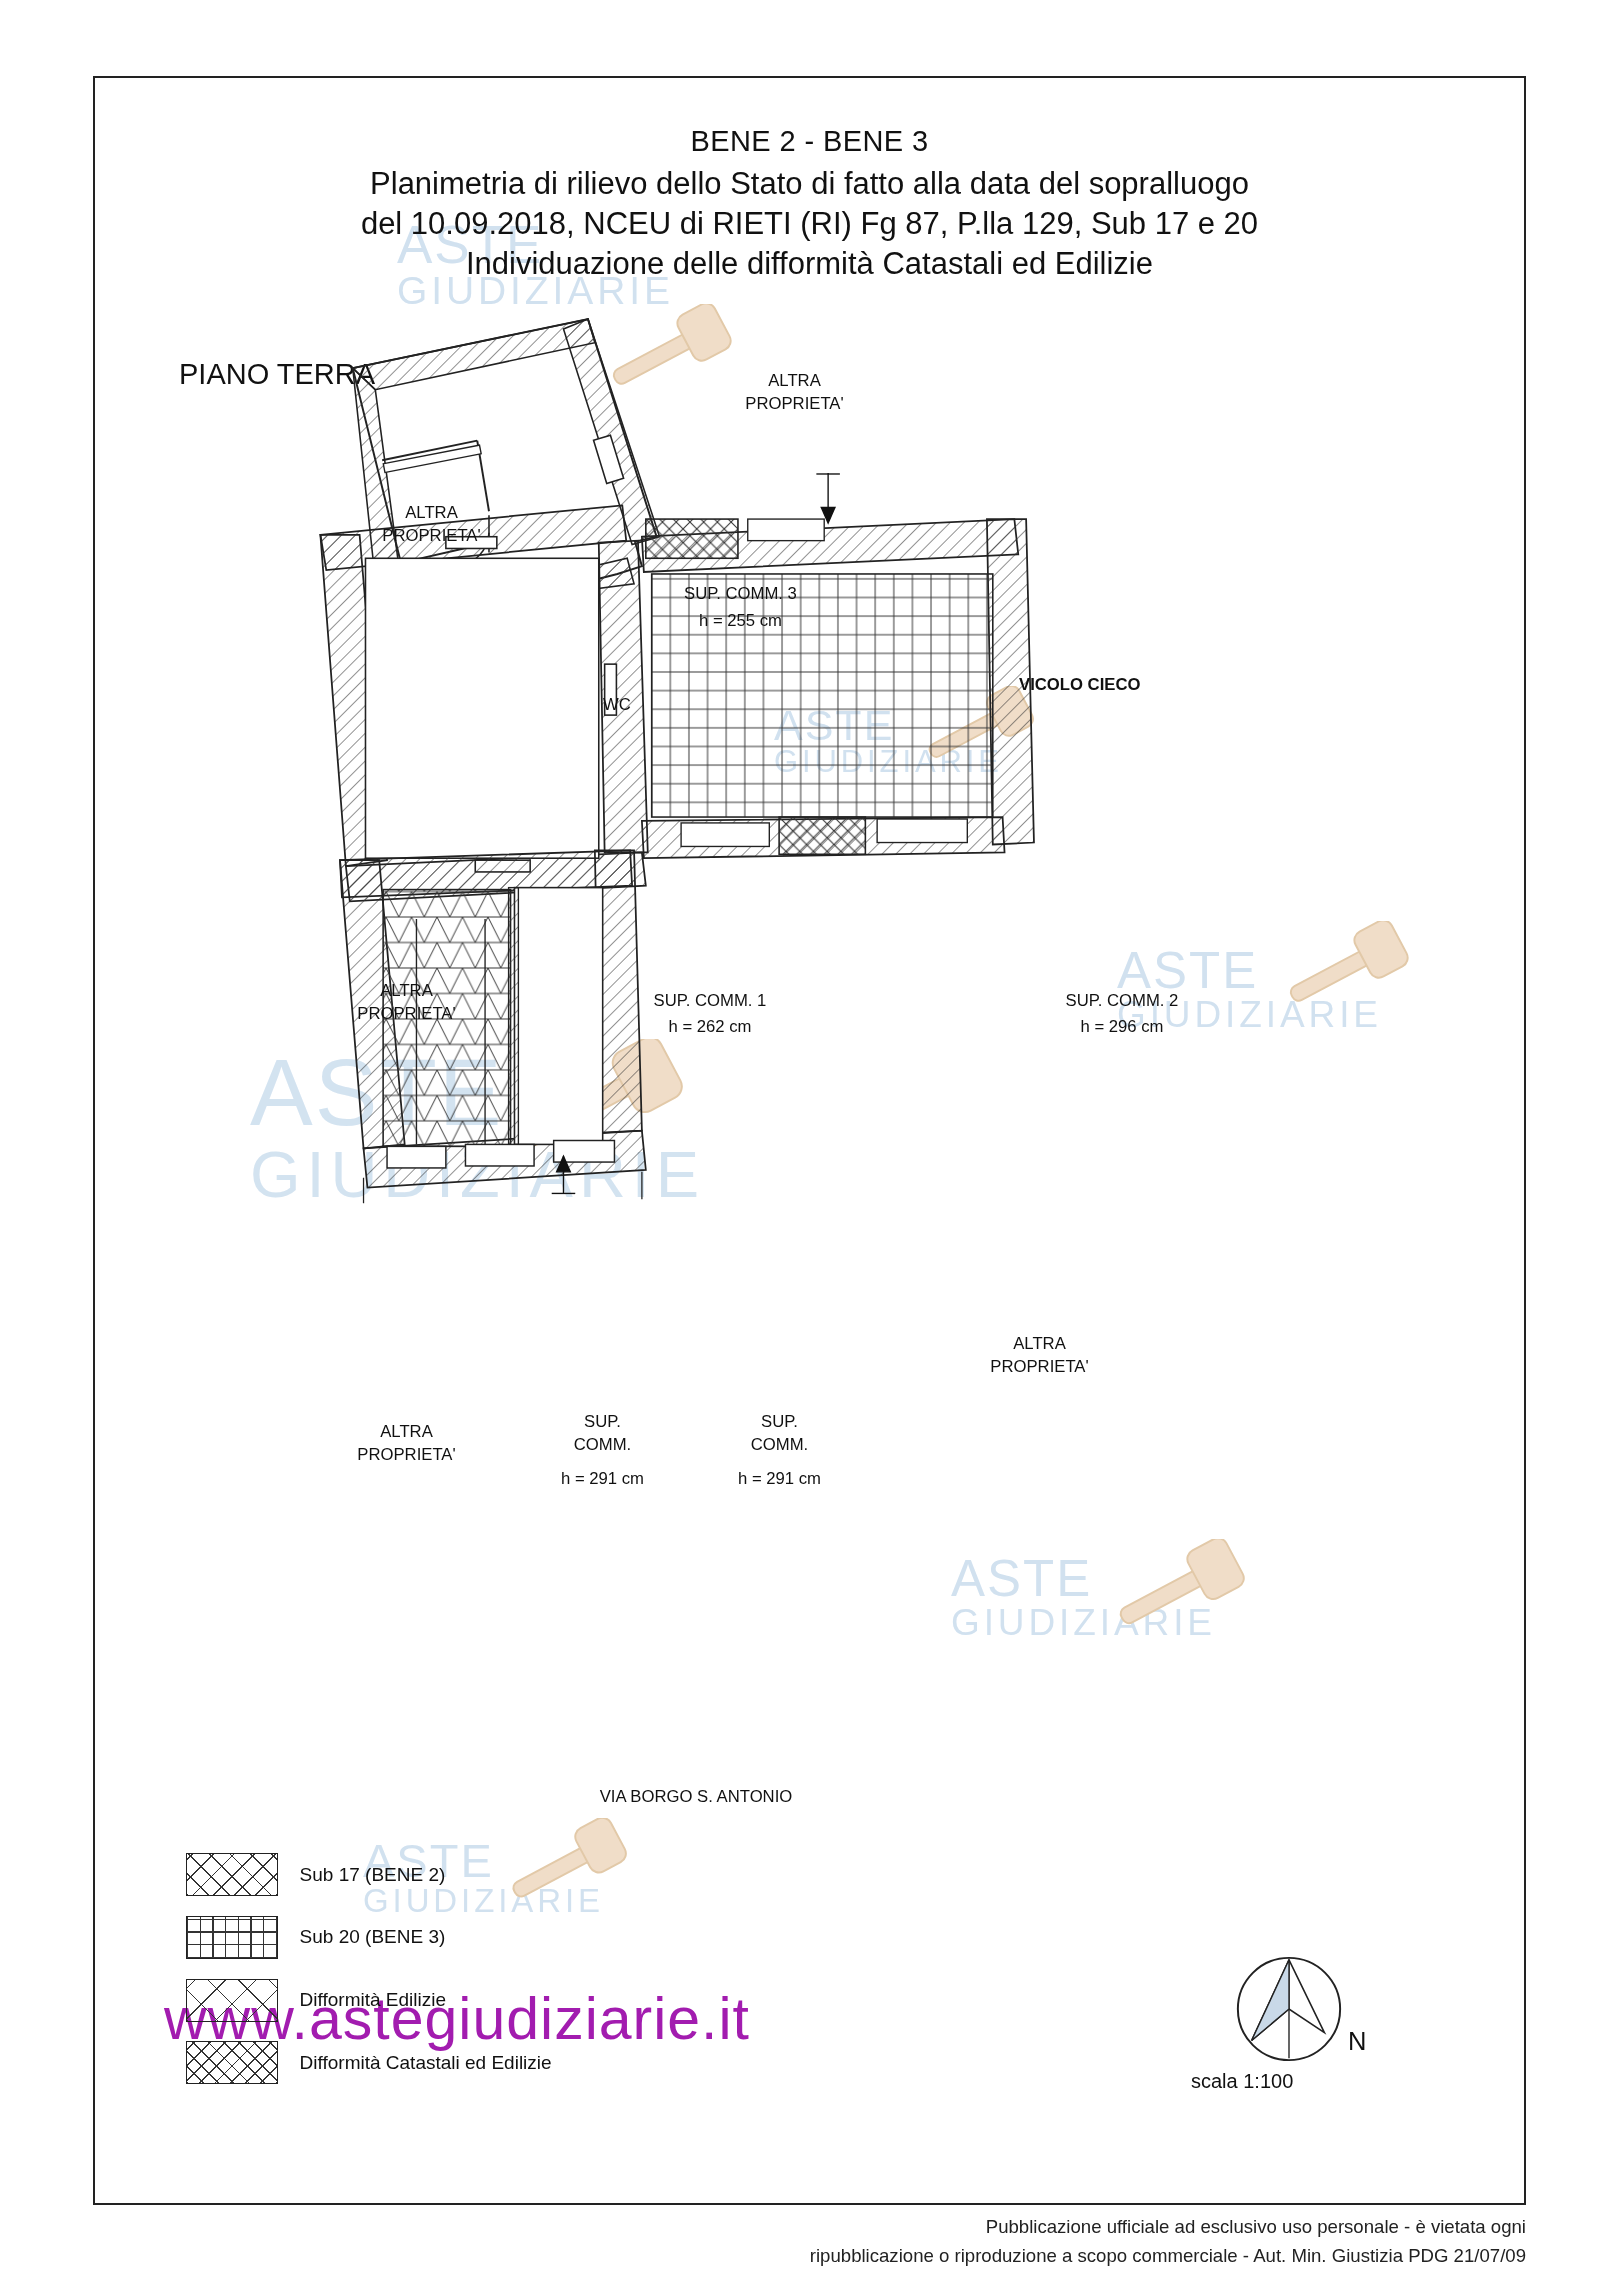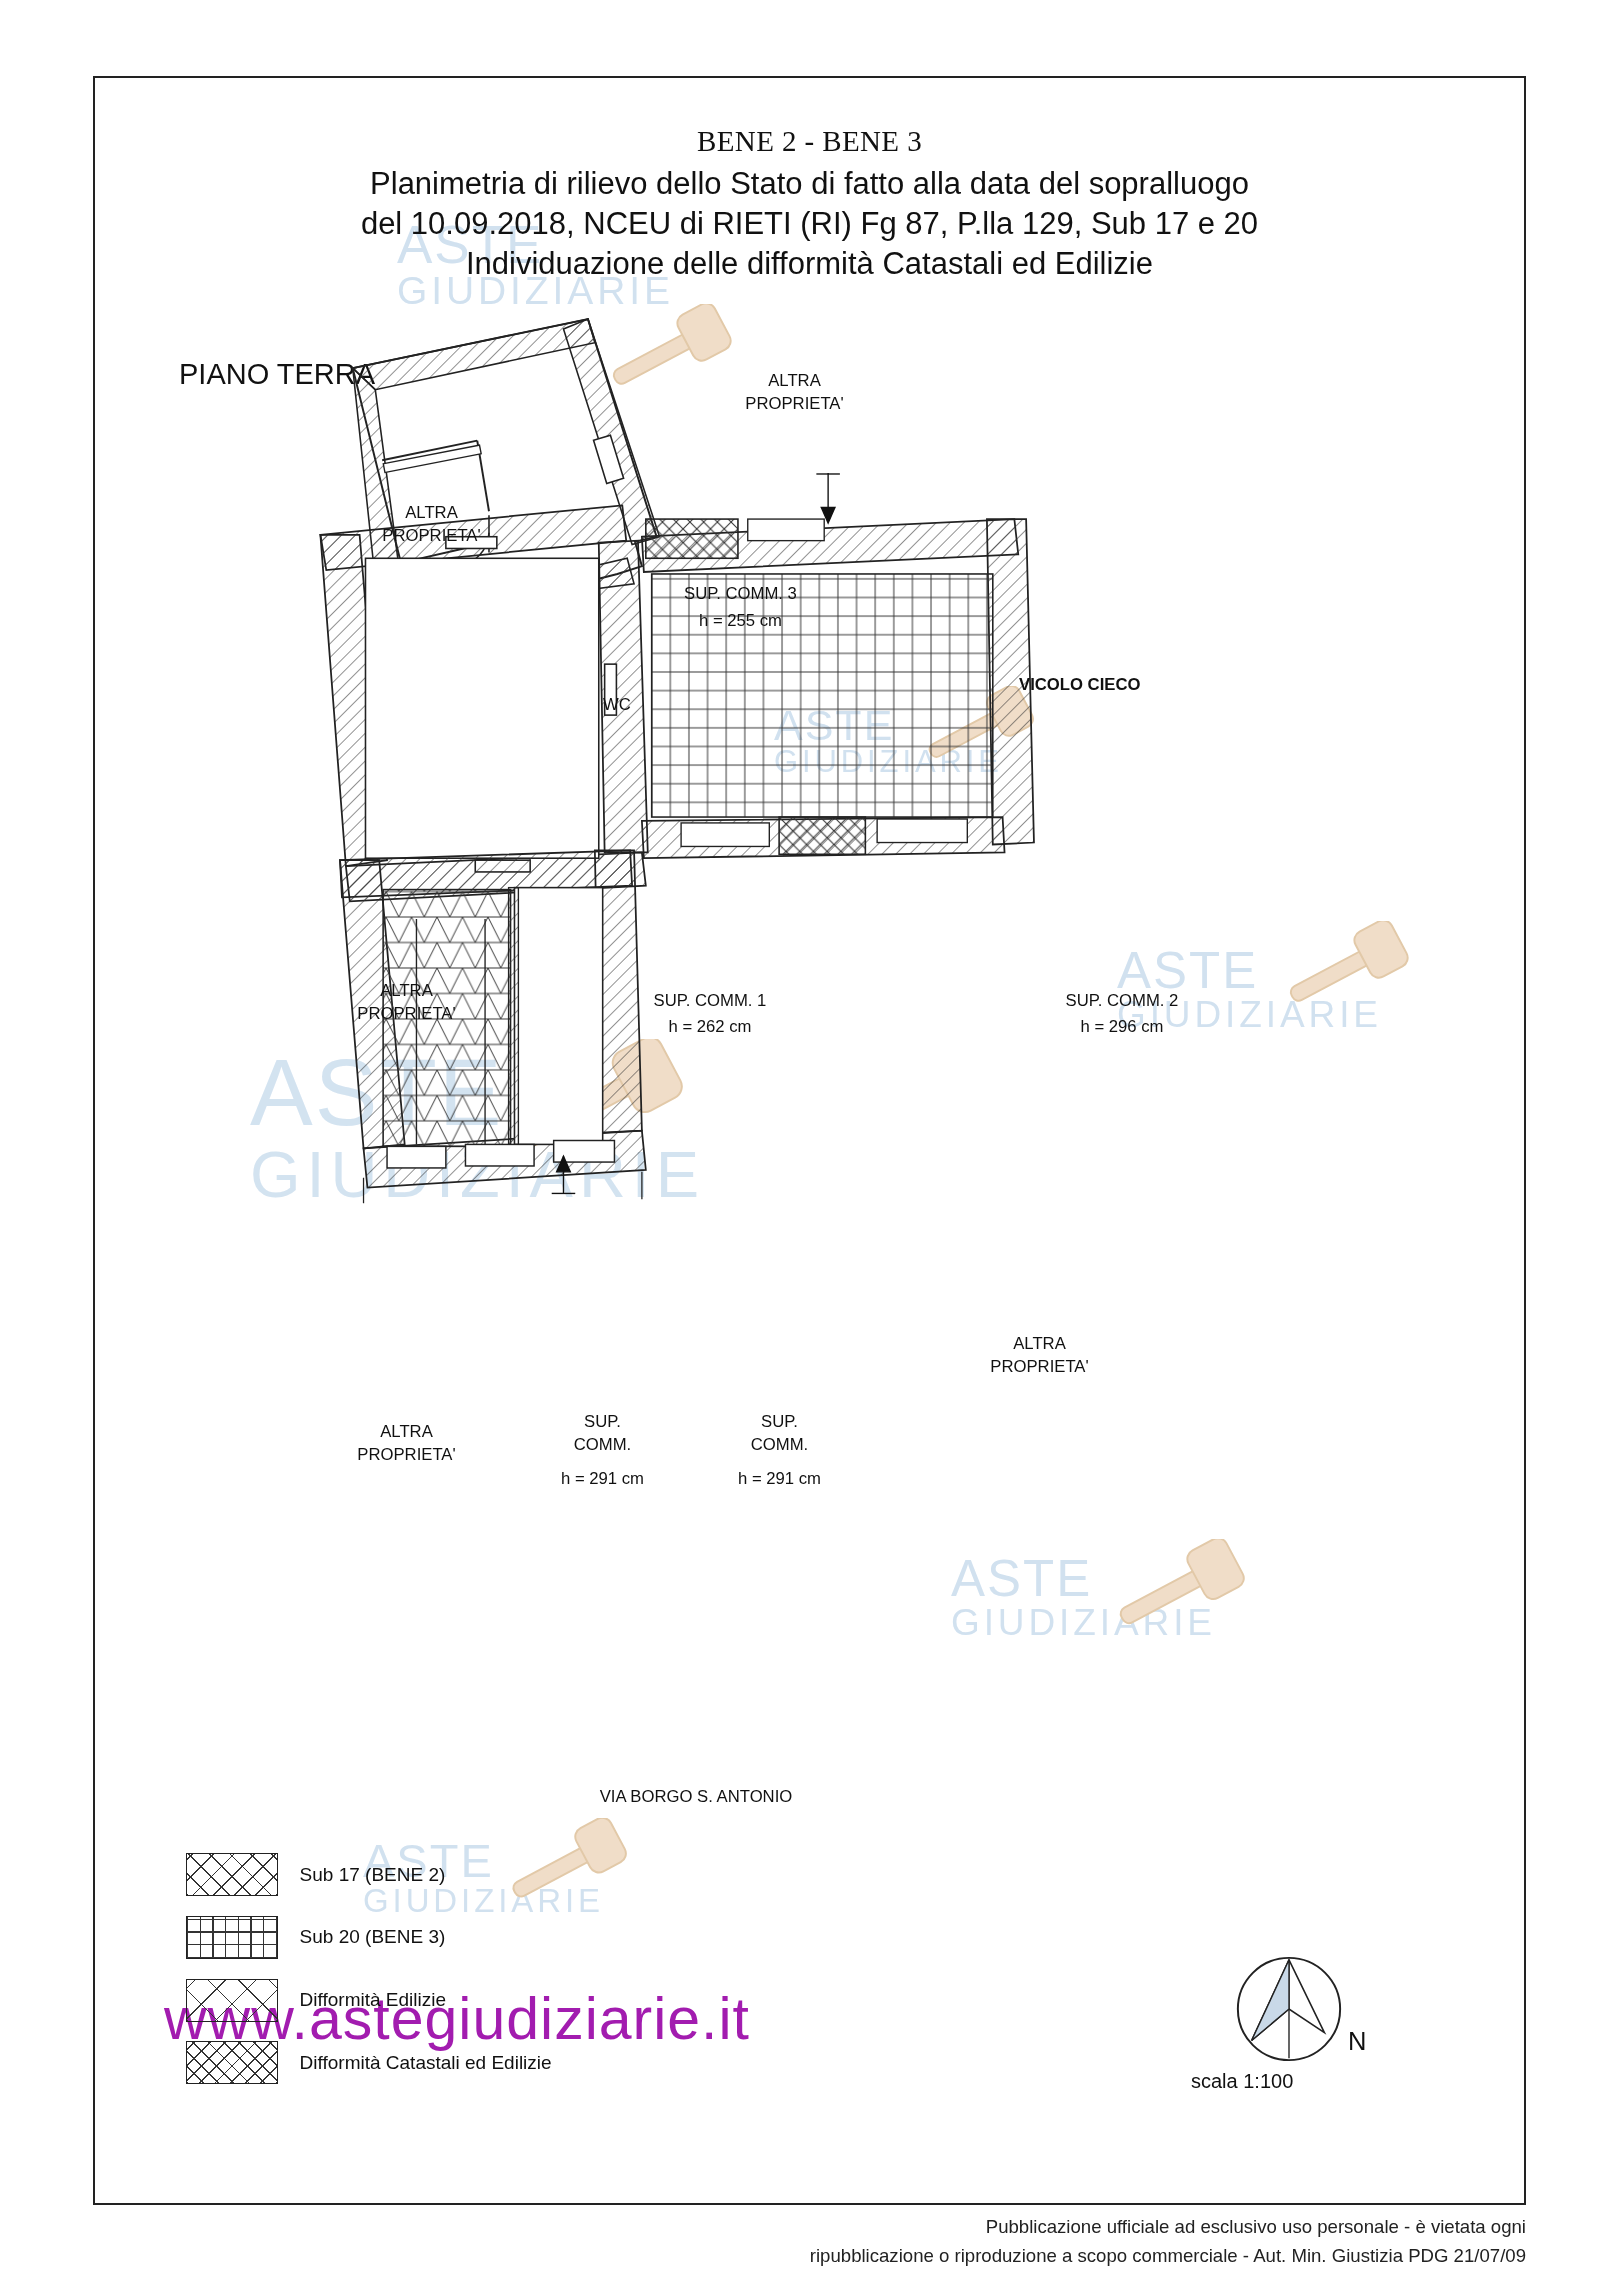--- a/index.html
+++ b/index.html
@@ -35,21 +35,20 @@
     position: absolute;
     left: 93px;
     top: 125px;
     width: 1433px;
     text-align: center;
   }
   .title-main {
     font-size: 29px;
     letter-spacing: 0.4px;
     margin-bottom: 5.9px;
-    font-family: Liberation Serif, serif;
   }
   .title-line {
     font-size: 31px;
     line-height: 1.30;
   }
   .floor-label {
     position: absolute;
     left: 179px;
     top: 358px;
     font-size: 29px;

